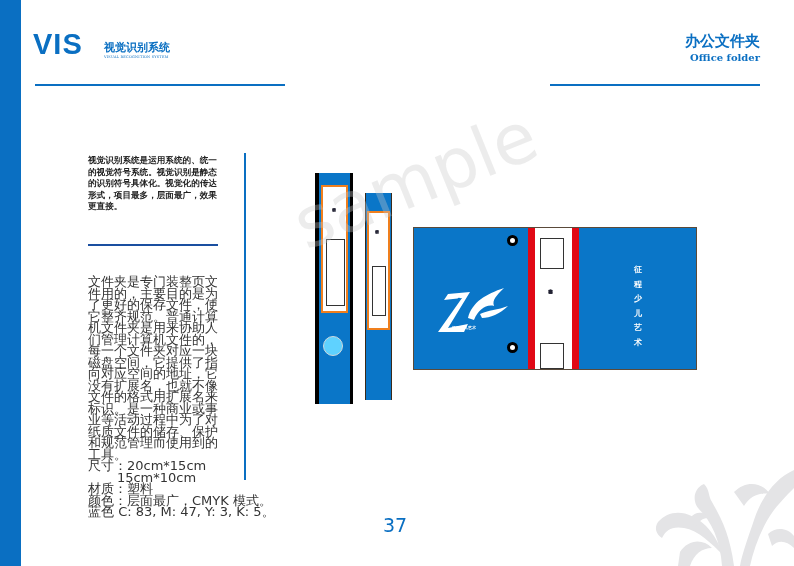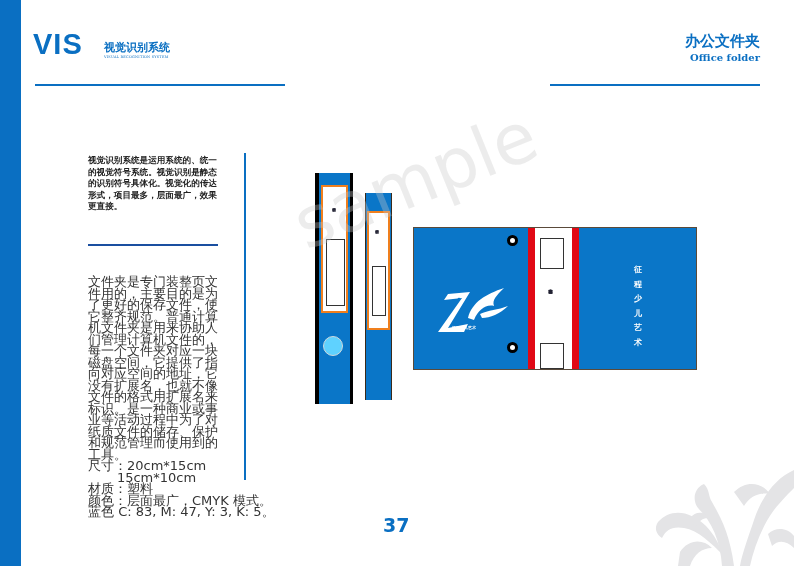--- a/index.html
+++ b/index.html
@@ -33,21 +33,21 @@
   .folder .hole.bottom { left: 93px; top: 114px; }
   .folder .logo { position: absolute; left: 20px; top: 56px; width: 80px; height: 56px; }
   .folder .logo-caption { position: absolute; left: 38px; top: 97px; font-size: 4px; color: #fff; font-weight: bold; }
   .folder .spine-band { position: absolute; left: 114px; top: 0; width: 51px; height: 141px; background: #fff; border-left: 7px solid #e10915; border-right: 7px solid #e10915; }
   .folder .spine-band .win { position: absolute; left: 5px; width: 24px; height: 31px; border: 1px solid #333; background: #fff; }
   .folder .spine-band .win.a { top: 10px; }
   .folder .spine-band .win.b { top: 115px; height: 26px; }
   .folder .spine-band .band-text { position: absolute; left: 13px; top: 58px; font-size: 4px; color: #223; writing-mode: vertical-rl; font-weight: bold; }
   .folder .front-title { position: absolute; left: 217px; top: 35px; width: 14px; font-size: 8px; line-height: 14.5px; color: #fff; text-align: center; font-weight: bold; }
   .watermark { position: absolute; left: 282px; top: 190px; font-size: 70px; color: rgba(200,200,200,0.35); transform: rotate(-22deg); transform-origin: left top; font-family: "DejaVu Sans", sans-serif; pointer-events: none; }
-  .page-number { position: absolute; left: 383px; top: 514px; font-size: 19px; font-weight: bold; color: #0a6fc2; }
+  .page-number { position: absolute; left: 383px; top: 514px; font-size: 19px; font-weight: normal; color: #0a6fc2; }
   .ornament { position: absolute; left: 650px; top: 430px; width: 144px; height: 136px; }
 </style>
 </head>
 <body>
 
 <div class="side-bar"></div>
 
 <div class="vis-logo">VIS</div>
 <div class="vis-cn">视觉识别系统</div>
 <div class="vis-en">VISUAL RECOGNITION SYSTEM</div>

